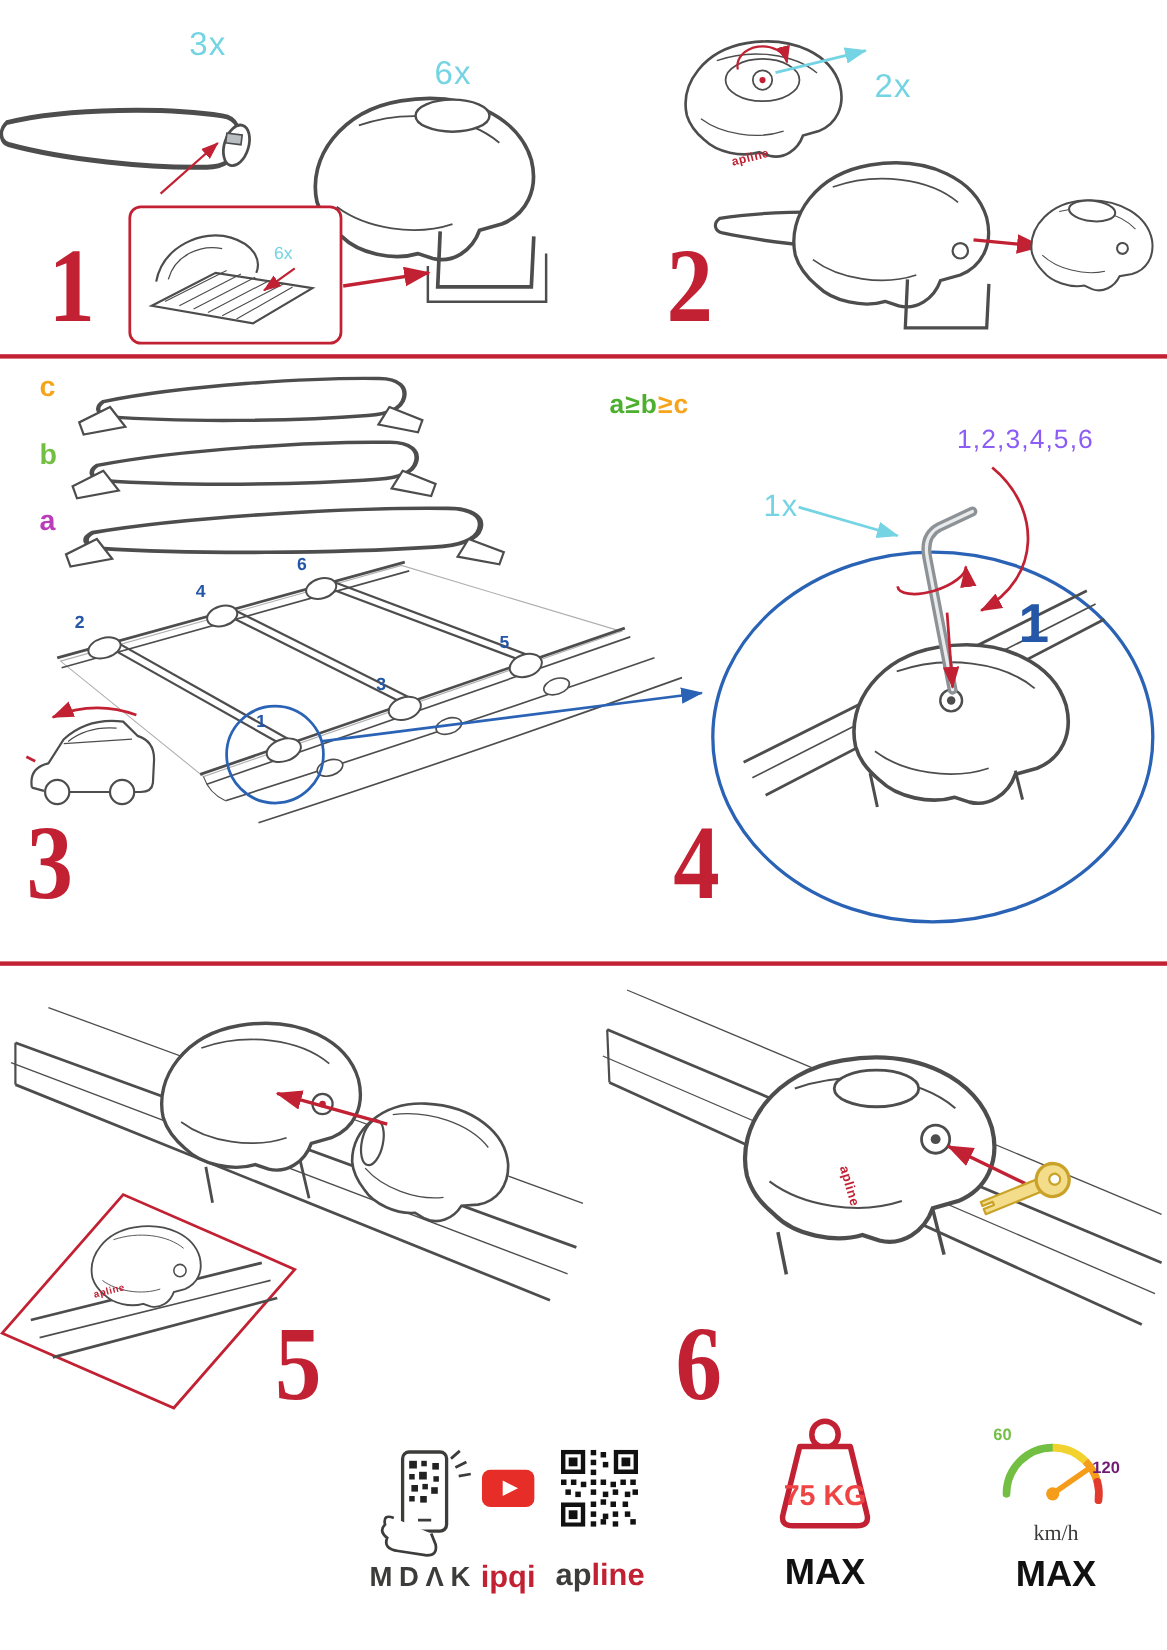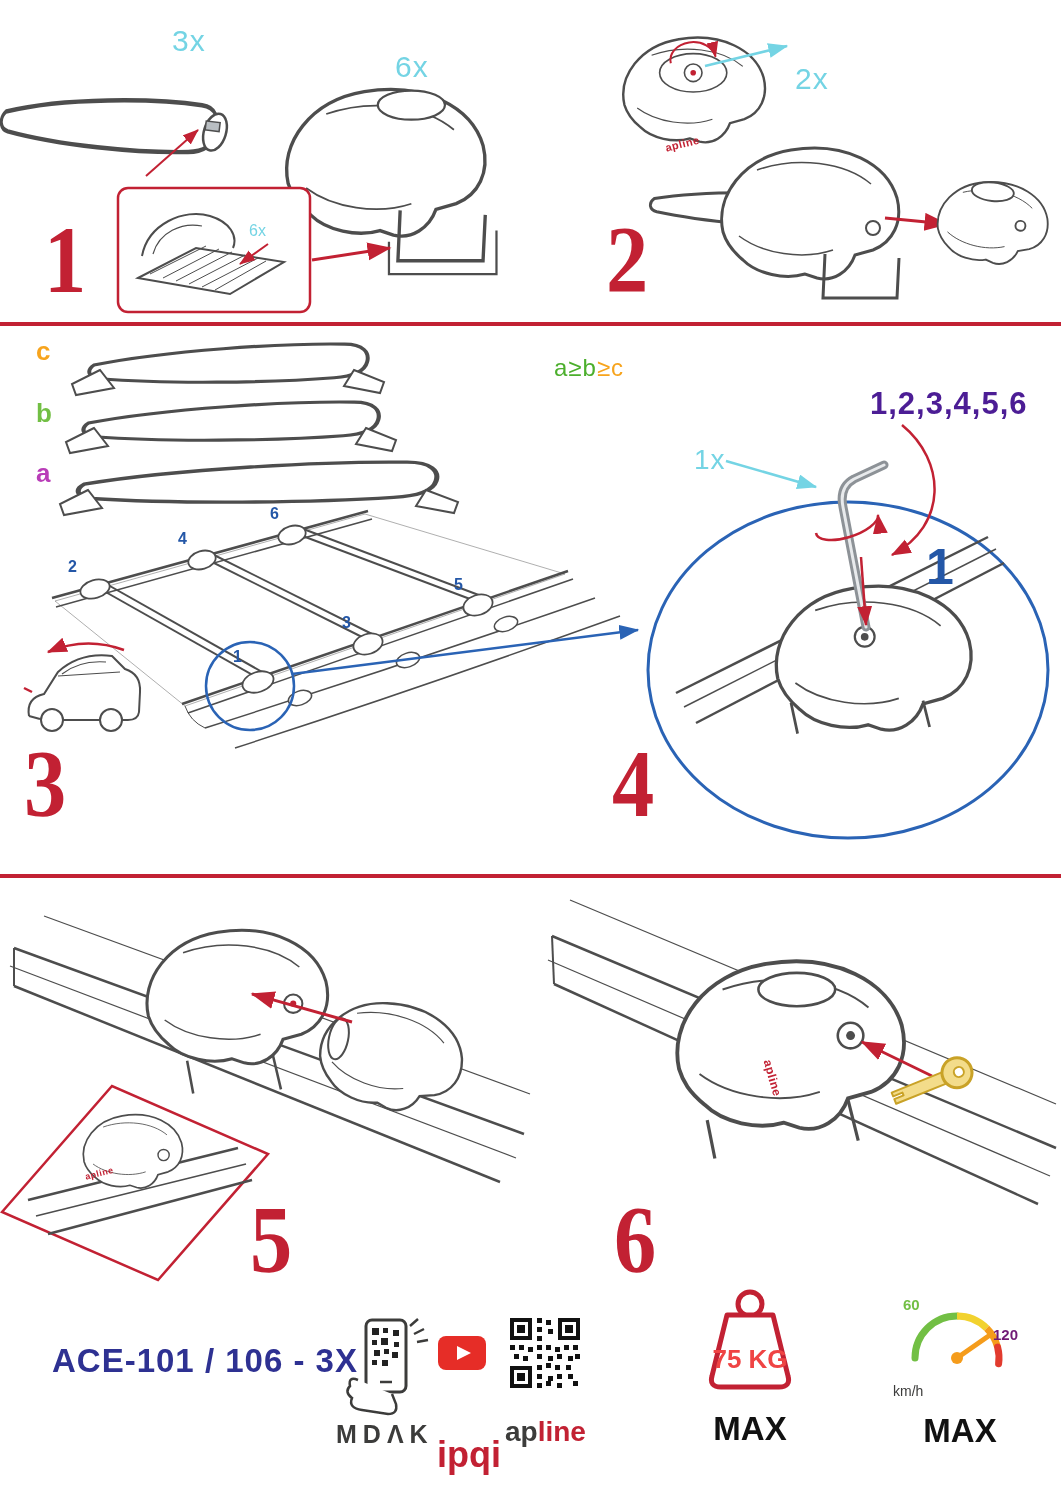--- a/index.html
+++ b/index.html
@@ -7,35 +7,35 @@
   body { width:1061px; height:1500px; font-family:"Liberation Sans", sans-serif; position:relative; }
   #page { position:relative; width:1061px; height:1500px; background:#fff; overflow:hidden; }
   .art { position:absolute; }
   .divider { position:absolute; left:0; width:1061px; height:4px; background:#c22133; }
   .stepnum { position:absolute; font-family:"Liberation Serif", serif; font-weight:700; font-size:96px; line-height:1; color:#c22133; transform:scaleX(.88); transform-origin:left top; }
   .cyan { position:absolute; color:#74d4e4; font-size:30px; font-weight:400; letter-spacing:1px; }
   .cyan-sm { position:absolute; color:#74d4e4; font-size:16px; font-weight:400; }
   .pos { position:absolute; color:#2457a7; font-size:16px; font-weight:700; }
   .bar-letter { position:absolute; font-size:26px; font-weight:700; }
   .c-orange { color:#f7a41d; } .c-green { color:#72bf44; } .c-magenta { color:#b93db8; }
-  .formula { position:absolute; font-size:24px; font-weight:400; letter-spacing:1px; }
+  .formula { position:absolute; font-size:24px; font-weight:700; letter-spacing:1px; }
   .fg { color:#4caf2d; } .fo { color:#f7a41d; }
-  .seq { position:absolute; color:#4c1d95; font-size:31px; font-weight:700; letter-spacing:1px; }
+  .seq { position:absolute; color:#8b5cf6; font-size:24px; font-weight:400; letter-spacing:1px; }
   .big1 { position:absolute; color:#2457a7; font-size:50px; font-weight:700; }
   .apline-tag { position:absolute; color:#c22133; font-weight:700; font-size:11px; letter-spacing:.5px; transform-origin:left top; }
   .model { position:absolute; color:#2e3192; font-size:33px; font-weight:700; letter-spacing:1px; }
   .brandline { position:absolute; font-size:31px; font-weight:700; letter-spacing:.5px; }
   .brand-dark { color:#3c3c3b; } .brand-red { color:#c22133; }
   .mdak { position:absolute; color:#3c3c3b; font-size:25px; font-weight:700; letter-spacing:6px; }
-  .ipqi { position:absolute; color:#c22133; font-size:36px; font-weight:700;margin-top:16px; }
+  .ipqi { position:absolute; color:#c22133; font-size:28px; font-weight:700; }
   .logo28 { position:absolute; font-size:28px; font-weight:700; }
   .kg { position:absolute; left:693px; top:1344px; width:114px; text-align:center; color:#ef4444; font-size:26px; font-weight:700; }
   .maxlbl { position:absolute; text-align:center; color:#111; font-size:33px; font-weight:700; }
   .gaugeNum { position:absolute; font-size:15px; font-weight:700; }
-  .kmh { position:absolute; left:893px; top:1383px; width:134px; color:#3c3c3b; font-size:14px; }
+  .kmh { position:absolute; left:893px; top:1383px; width:134px; text-align:center; color:#3c3c3b; font-size:20px;font-family:Liberation Serif, serif; }
 </style>
 </head>
 <body>
 
 <div id="page">
 
   <svg xmlns="http://www.w3.org/2000/svg" class="art" style="left:0;top:18px;width:560px;height:300px" viewBox="0 0 560 300">
     <defs>
       <marker id="ra" markerWidth="9" markerHeight="7" refX="7.5" refY="3" orient="auto">
           <path d="M0 0 L8 3 L0 6 Z" fill="#c22133"></path>
@@ -281,21 +281,20 @@
   <span class="pos" style="left:270px;top:505px">6</span>
 
   <div class="seq" style="left:870px;top:386px">1,2,3,4,5,6</div>
   <div class="cyan" style="left:694px;top:444px;font-size:28px">1x</div>
   <div class="big1" style="left:926px;top:538px">1</div>
 
   <div class="apline-tag" style="left:664px;top:142px;transform:rotate(-14deg)">apline</div>
   <div class="apline-tag" style="left:84px;top:1172px;font-size:9px;transform:rotate(-14deg)">apline</div>
   <div class="apline-tag" style="left:774px;top:1058px;font-size:12px;transform:rotate(74deg)">apline</div>
 
-  <div class="model" style="left:52px;top:1342px">ACE-101 / 106 - 3X</div>
 
   <svg xmlns="http://www.w3.org/2000/svg" class="art" style="left:336px;top:1316px;width:100px;height:102px" viewBox="0 0 100 102">
     <g fill="none" stroke="#3c3c3b" stroke-width="3">
       <rect x="30" y="4" width="40" height="72" rx="6" fill="#fff"></rect>
       <path d="M74 10 L82 3 M78 18 L88 13 M81 26 L92 24" stroke-width="2.5"></path>
       <path d="M22 64 Q12 60 14 70 Q8 76 16 82 Q12 92 26 94 L52 98 Q62 98 60 88 L56 78" fill="#fff" stroke-width="2.5"></path>
     </g>
     <g fill="#222">
       <rect x="36" y="12" width="7" height="7"></rect>
         <rect x="47" y="12" width="5" height="5"></rect>

